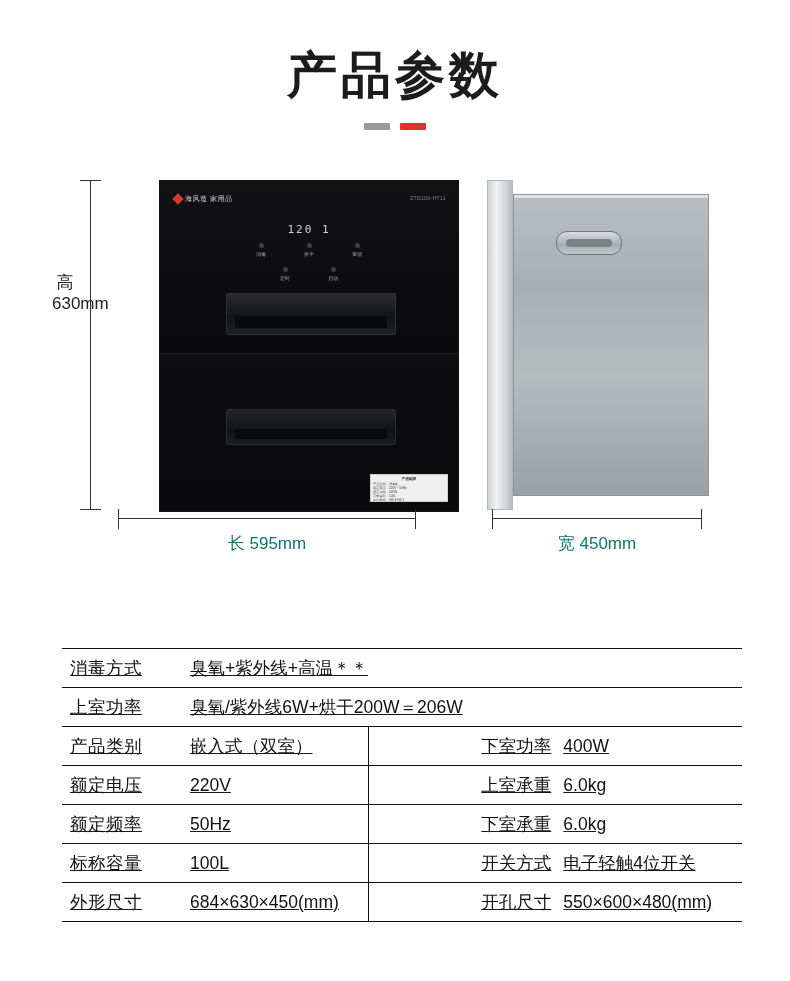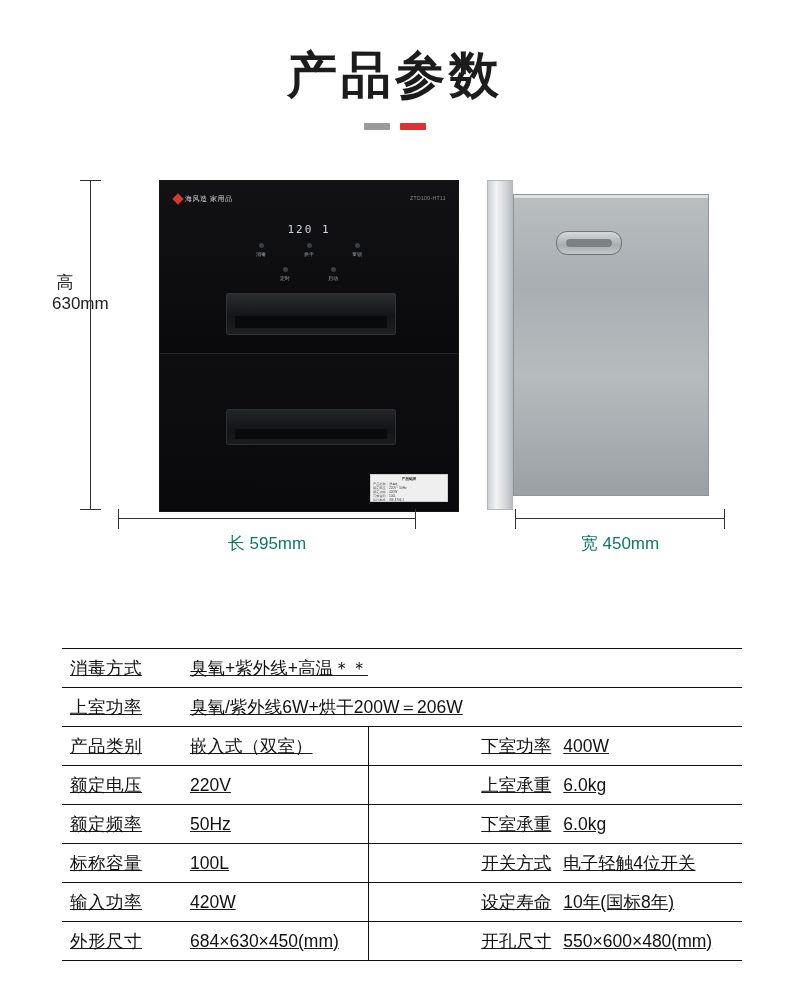--- a/index.html
+++ b/index.html
@@ -242,21 +242,21 @@
   
   .dim-width-long {
     position: absolute;
     left: 118px;
     top: 346px;
     width: 298px;
     height: 40px;
   }
   .dim-width-deep {
     position: absolute;
-    left: 515px;
+    left: 492px;
     top: 346px;
     width: 210px;
     height: 40px;
   }
   .dim-h .hline {
     position: absolute;
     left: 0; right: 0; top: 0;
     height: 1px;
     background: #333;
   }
@@ -496,26 +496,20 @@
           <td class="k2">下室承重</td>
           <td class="v">6.0kg</td>
         </tr>
         <tr>
           <td class="k">标称容量</td>
           <td class="v">100L</td>
           <td class="k2">开关方式</td>
           <td class="v">电子轻触4位开关</td>
         </tr>
         <tr>
-          <td class="k">输入功率</td>
-          <td class="v">420W</td>
-          <td class="k2">设定寿命</td>
-          <td class="v">10年(国标8年)</td>
-        </tr>
-        <tr>
           <td class="k">外形尺寸</td>
           <td class="v">684×630×450(mm)</td>
           <td class="k2">开孔尺寸</td>
           <td class="v">550×600×480(mm)</td>
         </tr>
       </tbody>
     </table>
   </div>
 
 </div>

